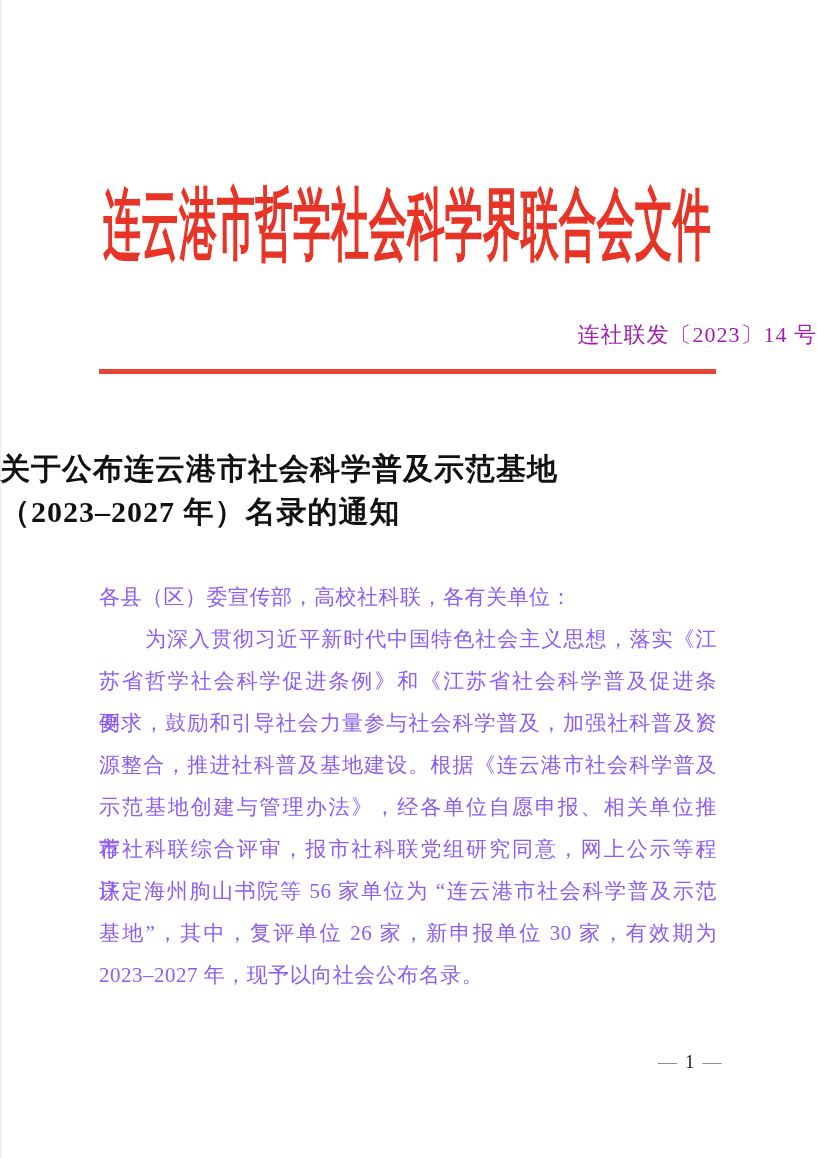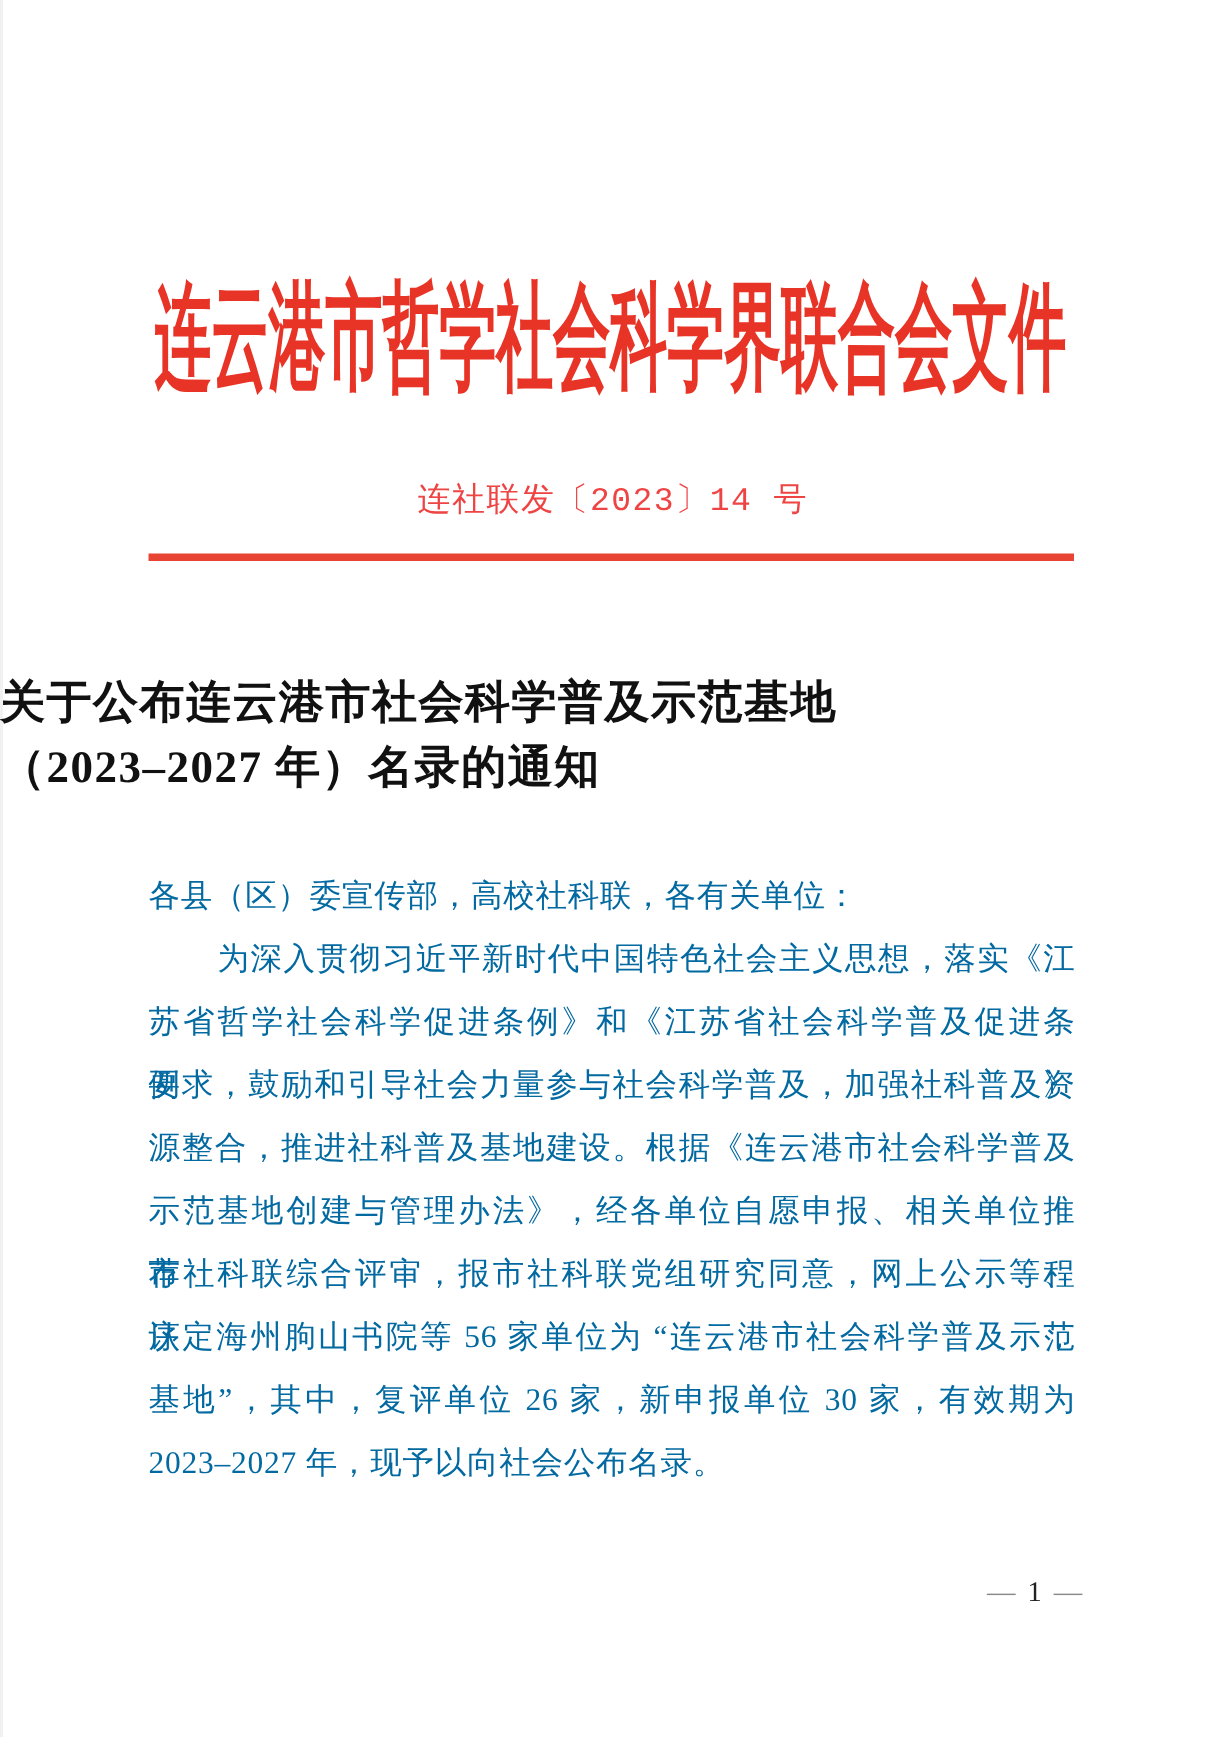--- a/index.html
+++ b/index.html
@@ -32,26 +32,25 @@
     line-height: 82px;
     white-space: nowrap;
     letter-spacing: 0;
     transform: scaleX(0.487);
     transform-origin: left top;
   }
   .doc-number {
     position: absolute;
     left: 0; top: 322px;
     width: 100%;
-    text-align: center;
+    text-align: right;
     font-size: 22px;
     line-height: 26px;
     letter-spacing: 1px;
-    color: #ef4444;
-    font-family: Liberation Mono, monospace;
+    color: #a21caf;
   }
   .red-rule {
     position: absolute;
     left: 99px; top: 369px;
     width: 617px; height: 5px;
   }
   .notice-title {
     position: absolute;
     left: 0; top: 447px;
     width: 100%;
@@ -61,21 +60,21 @@
     line-height: 43px;
     letter-spacing: 1px;
     color: #111111;
   }
   .body-text {
     position: absolute;
     left: 99px; top: 576px;
     width: 618px;
     font-size: 21px;
     line-height: 42px;
-    color: #0369a1;
+    color: #8b5cf6;
     letter-spacing: 0.5px;
   }
   .body-text .line {
     height: 42px;
     white-space: nowrap;
   }
   .body-text .line.fill {
     white-space: normal;
     text-align: justify;
     text-align-last: justify;

